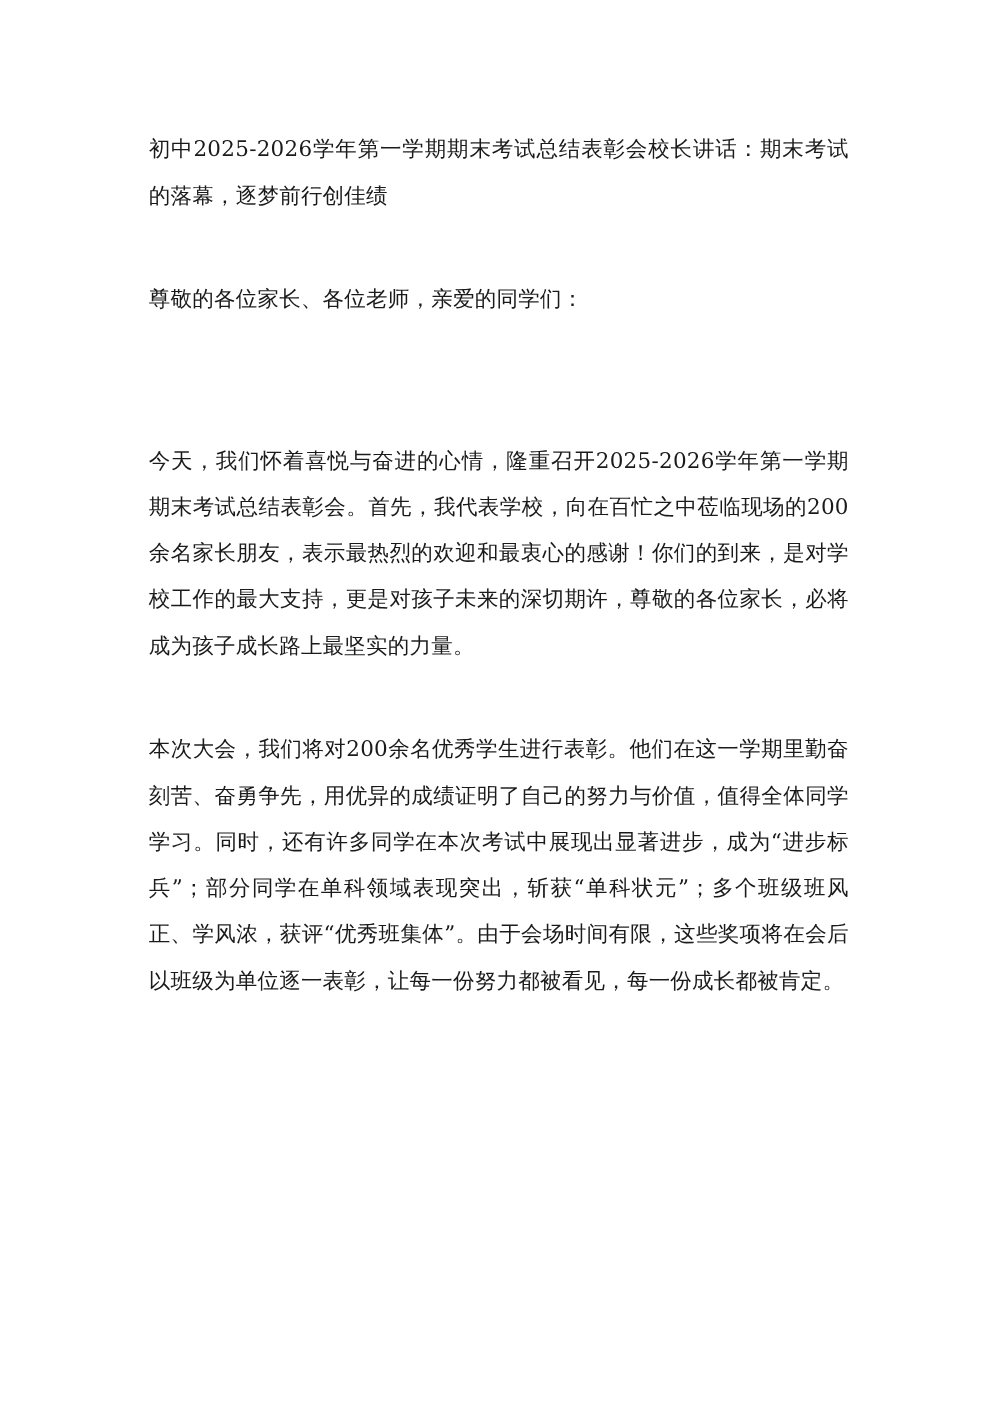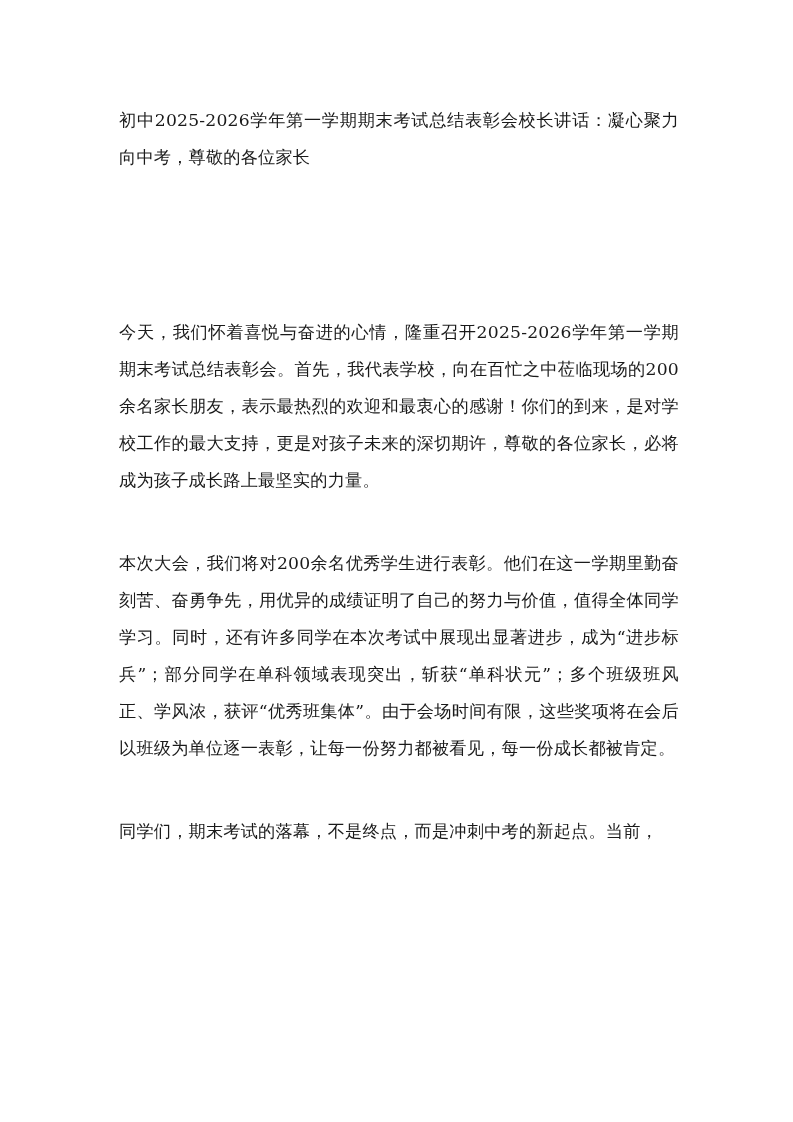--- a/index.html
+++ b/index.html
@@ -31,22 +31,22 @@
       word-break: break-all;
     }
     .gap {
       height: 46px;
     }
   </style>
 </head>
 <body>
 
 <div class="page">
-  <p class="para">初中2025-2026学年第一学期期末考试总结表彰会校长讲话：凝心聚力向中考，尊敬的各位家长</p>
+  <p class="para">初中2025-2026学年第一学期期末考试总结表彰会校长讲话：期末考试的落幕，逐梦前行创佳绩</p>
   <div class="gap"></div>
+  <p class="para">尊敬的各位家长、各位老师，亲爱的同学们：</p>
   <div class="gap"></div>
   <div class="gap"></div>
   <p class="para">今天，我们怀着喜悦与奋进的心情，隆重召开2025-2026学年第一学期期末考试总结表彰会。首先，我代表学校，向在百忙之中莅临现场的200余名家长朋友，表示最热烈的欢迎和最衷心的感谢！你们的到来，是对学校工作的最大支持，更是对孩子未来的深切期许，尊敬的各位家长，必将成为孩子成长路上最坚实的力量。</p>
   <div class="gap"></div>
   <p class="para">本次大会，我们将对200余名优秀学生进行表彰。他们在这一学期里勤奋刻苦、奋勇争先，用优异的成绩证明了自己的努力与价值，值得全体同学学习。同时，还有许多同学在本次考试中展现出显著进步，成为“进步标兵”；部分同学在单科领域表现突出，斩获“单科状元”；多个班级班风正、学风浓，获评“优秀班集体”。由于会场时间有限，这些奖项将在会后以班级为单位逐一表彰，让每一份努力都被看见，每一份成长都被肯定。</p>
   <div class="gap"></div>
-  <p class="para">同学们，期末考试的落幕，不是终点，而是冲刺中考的新起点。当前，</p>
 </div>
 
 </body></html>

